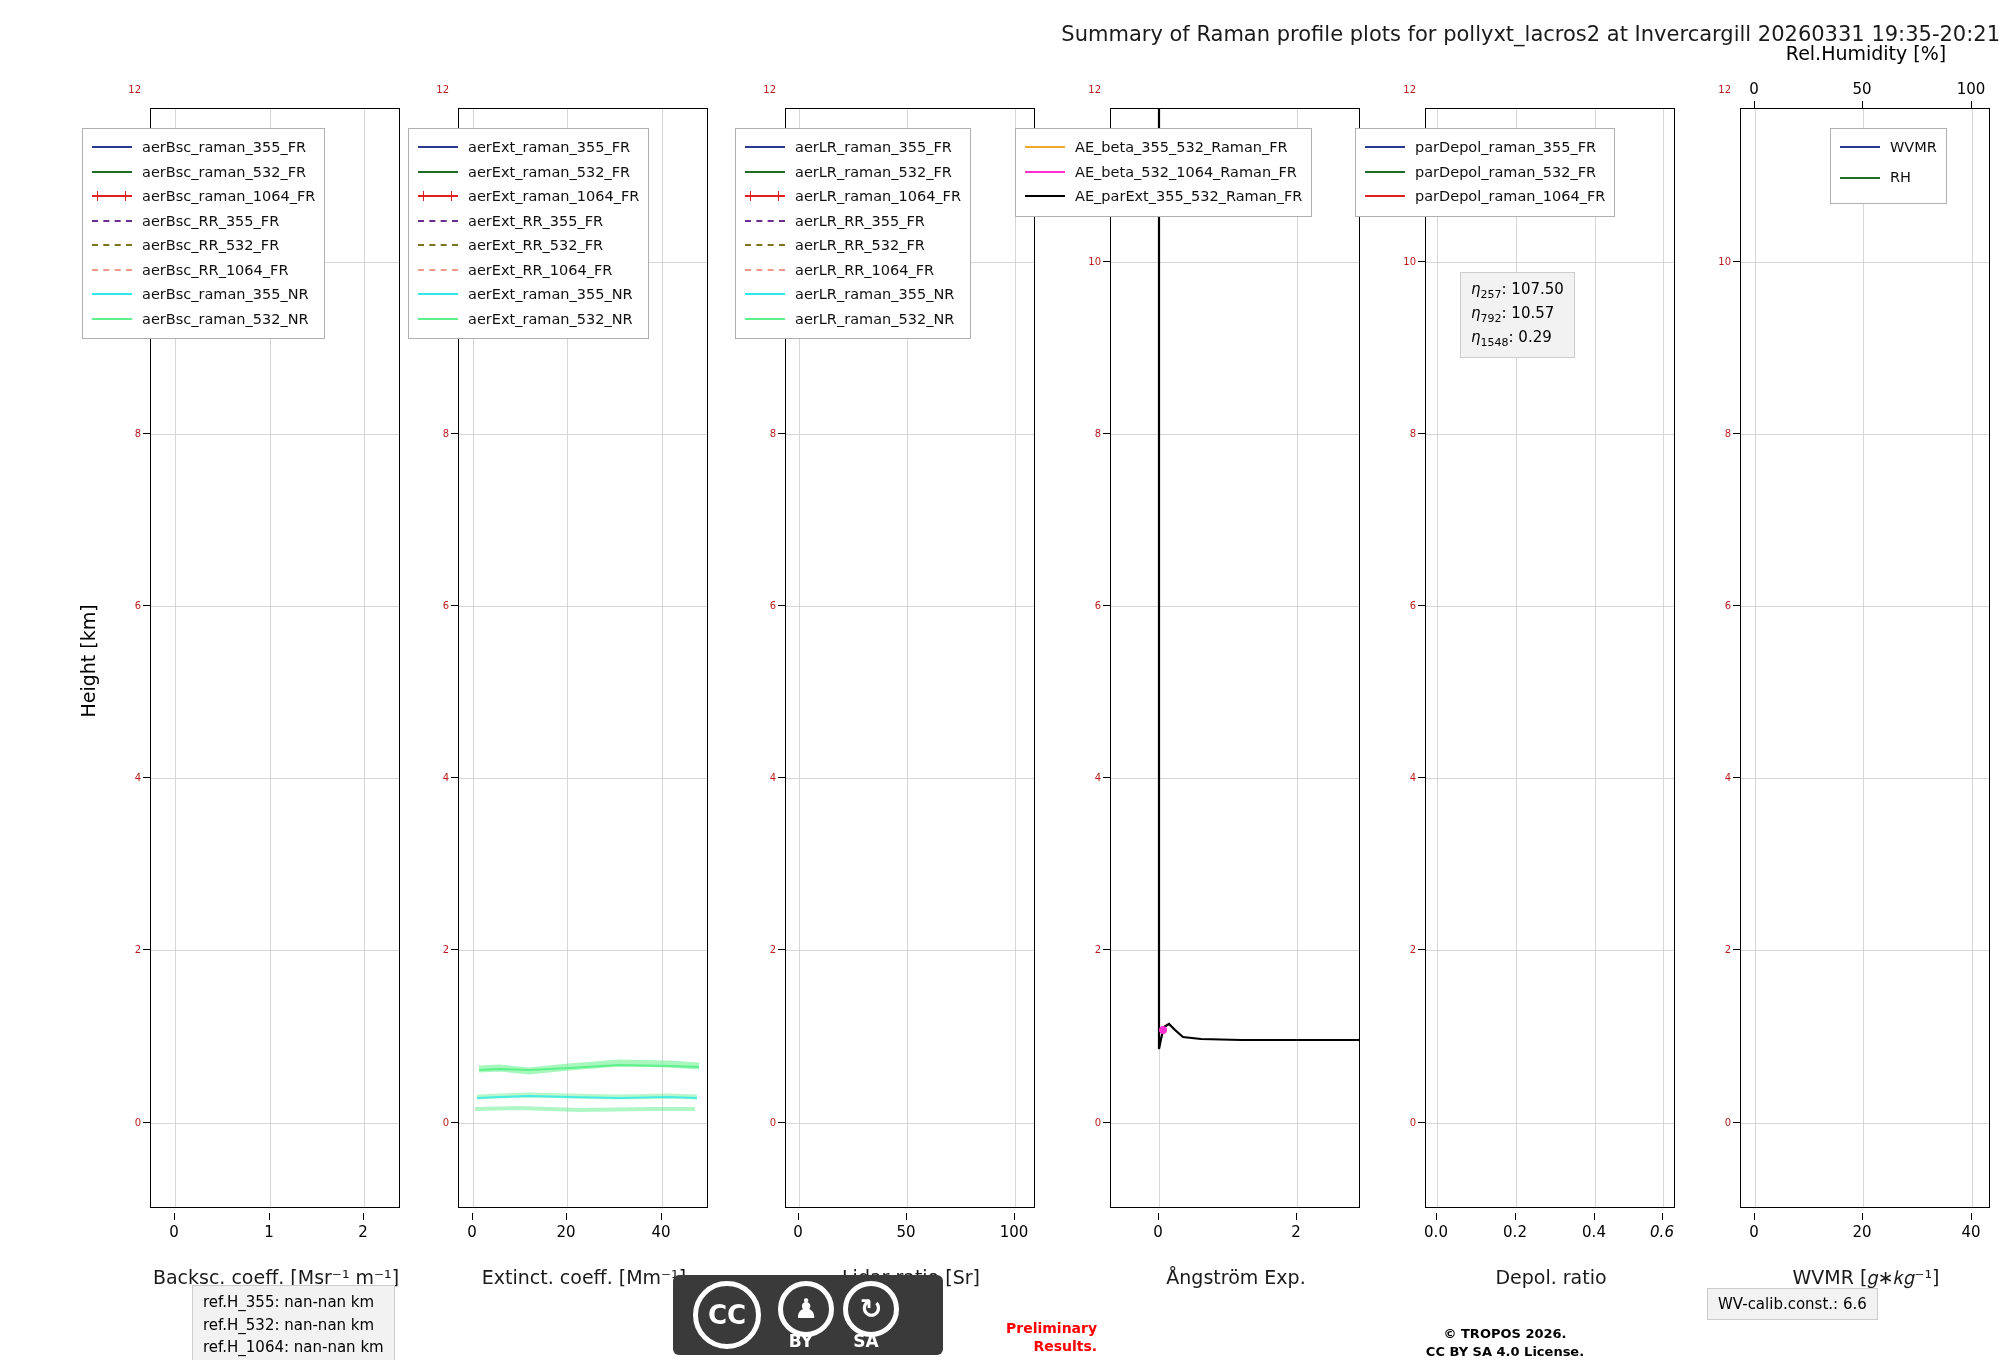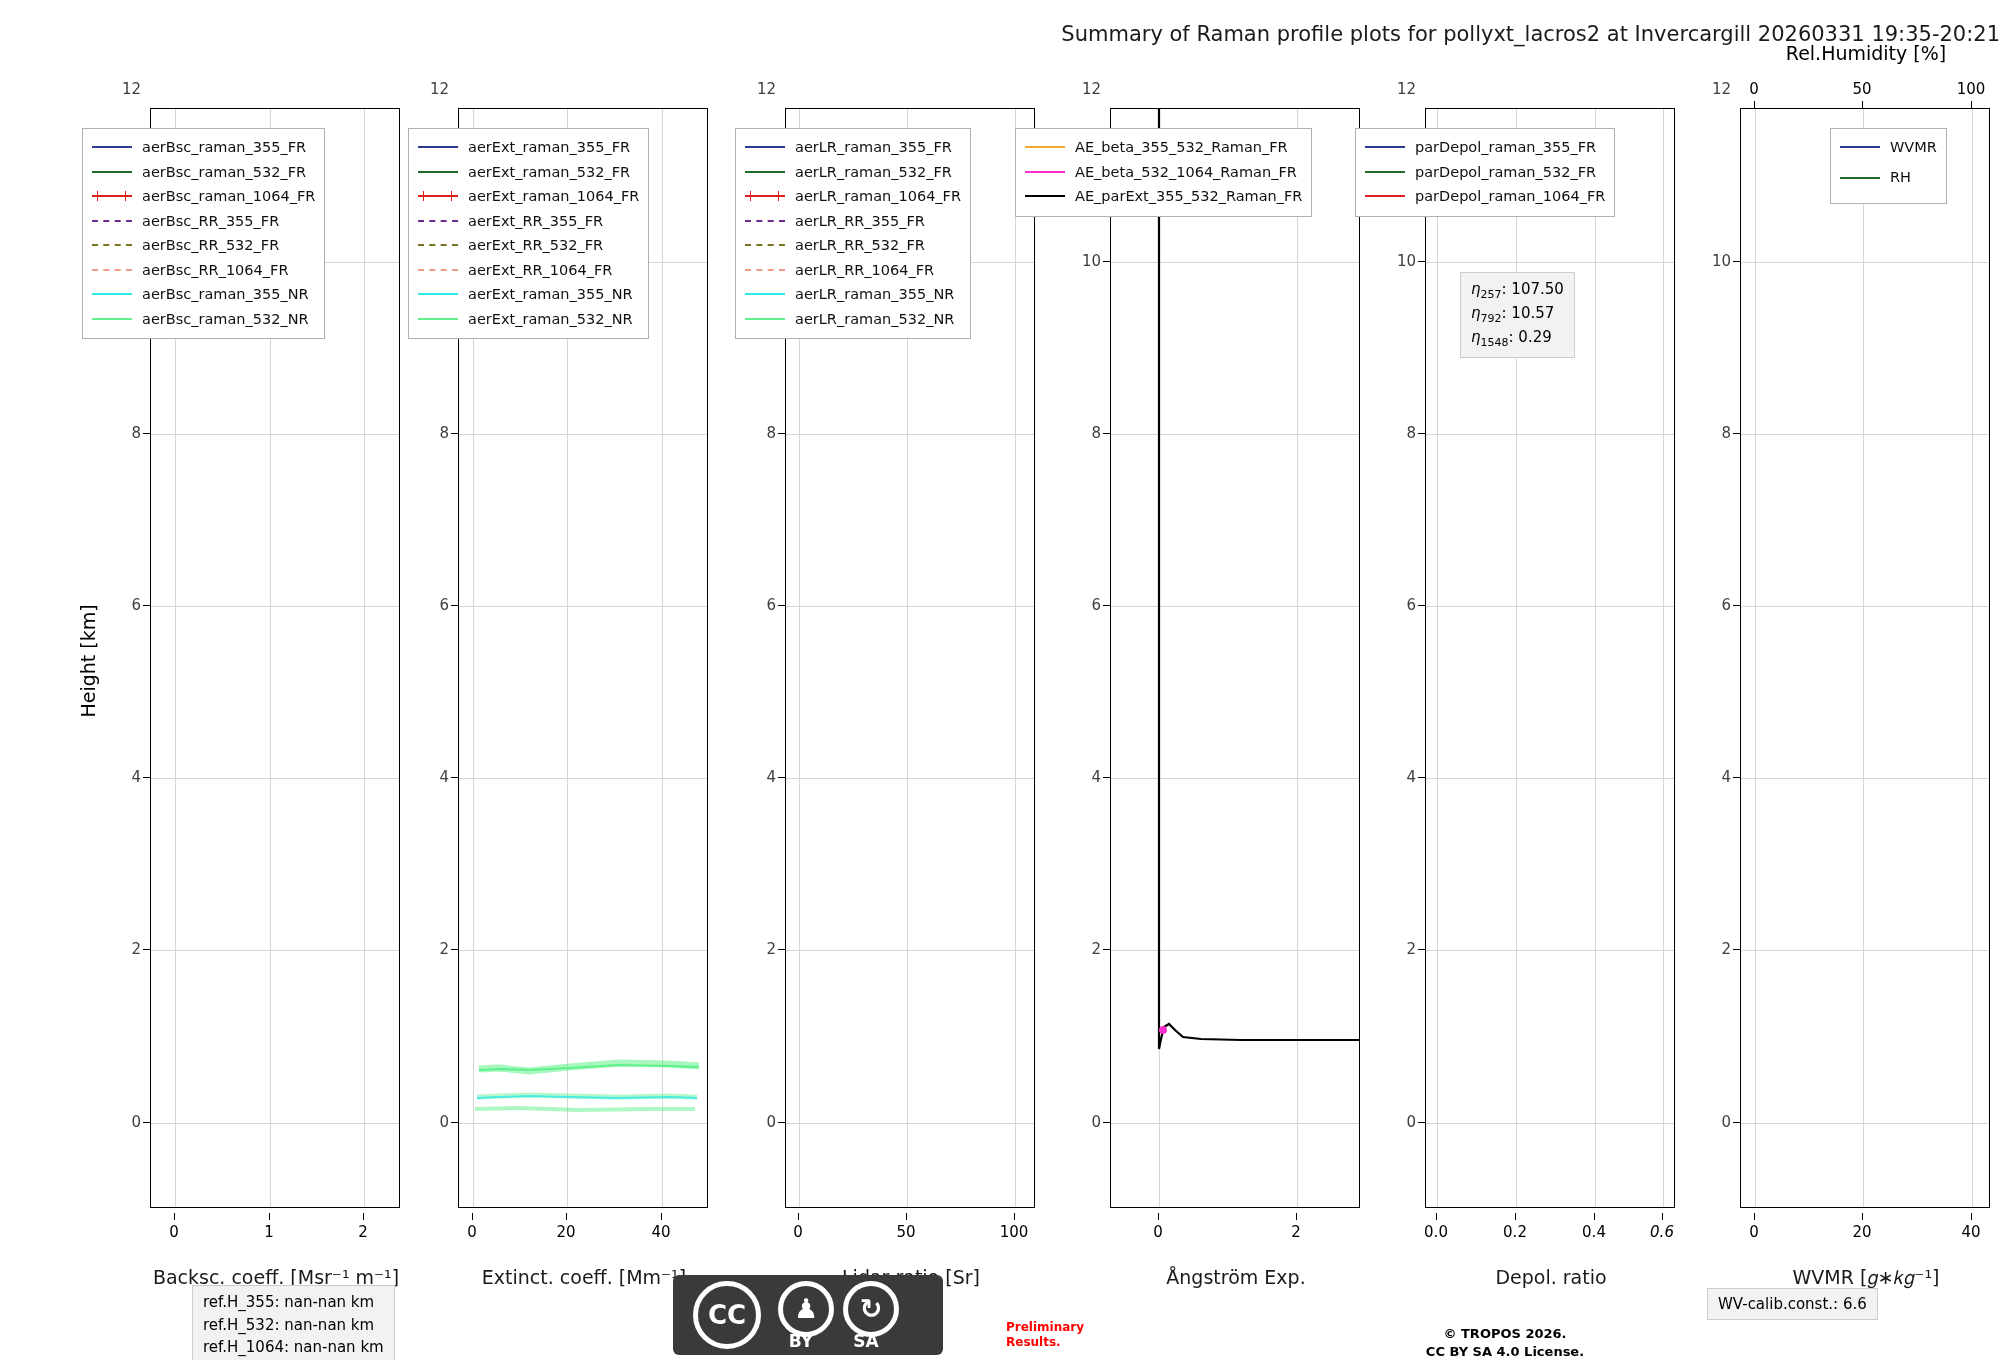--- a/index.html
+++ b/index.html
@@ -54,23 +54,23 @@
     top: 0;
     height: 100%;
     width: 1px;
     background: #d6d6d6;
   }
   .ytick {
     position: absolute;
     right: 100%;
     transform: translateY(-50%);
     padding-right: 9px;
-    font-size: 15px;
+    font-size: 10px;
     white-space: nowrap;
-    color: #404040;
+    color: #b91c1c;
   }
   .ytickmark {
     position: absolute;
     right: 100%;
     width: 7px;
     height: 1.3px;
     background: #000;
   }
   .xtick {
     position: absolute;
@@ -193,23 +193,24 @@
     font-size: 17px;
     font-weight: bold;
     text-align: center;
     width: 60px;
   }
   .prelim {
     position: absolute;
     left: 1006px;
     top: 1320px;
     color: #ff0000;
-    font-size: 12px;
+    font-size: 14px;
     font-weight: bold;
     line-height: 1.25;
+    text-align: right;
   }
   .tropos {
     position: absolute;
     left: 1505px;
     top: 1325px;
     transform: translateX(-50%);
     text-align: center;
     font-size: 13px;
     font-weight: bold;
     line-height: 1.35;

